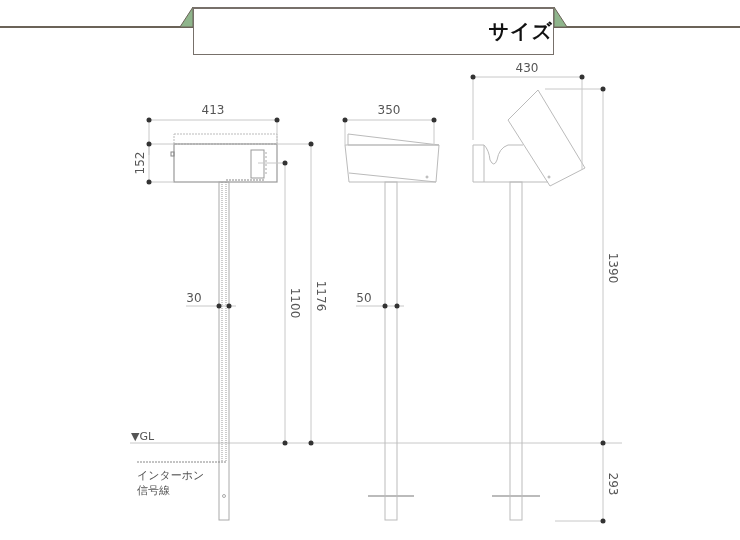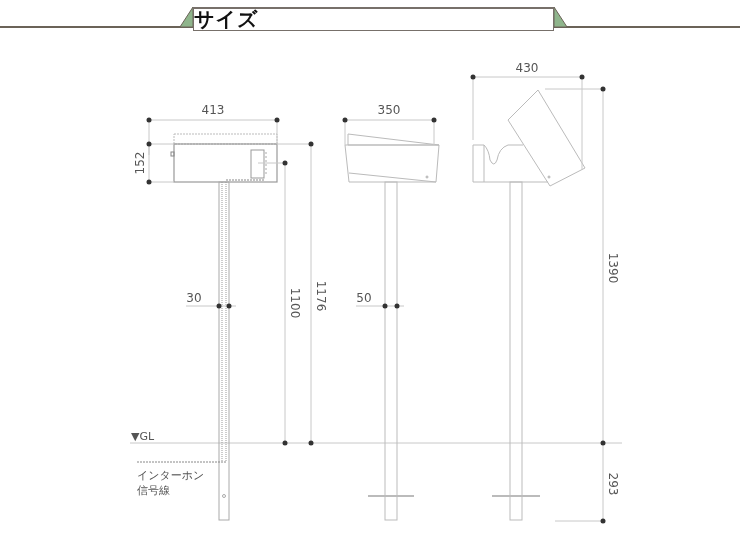--- a/index.html
+++ b/index.html
@@ -1,19 +1,19 @@
 <!DOCTYPE html>
 <html><head>
 <meta charset="utf-8">
 <style>
   html, body { margin: 0; padding: 0; background: #ffffff; }
   body { width: 740px; height: 540px; position: relative; overflow: hidden; font-family: "DejaVu Sans", sans-serif; }
   #header { position: absolute; left: 0; top: 0; width: 740px; height: 52px; }
   .header-line { position: absolute; top: 26px; height: 2px; background: #6b6358; }
-  .title-box { position: absolute; left: 193px; top: 7px; width: 361px; height: 24px; border: 1px solid #77706a; border-top: 2px solid #77706a; background: #fff; box-sizing: border-box; display: flex; align-items: center; justify-content: flex-start; }
+  .title-box { position: absolute; left: 193px; top: 7px; width: 361px; height: 48px; border: 1px solid #77706a; border-top: 2px solid #77706a; background: #fff; box-sizing: border-box; display: flex; align-items: center; justify-content: flex-end; }
   .title-text { font-size: 20px; font-weight: bold; color: #111; letter-spacing: 1px; font-family: "DejaVu Sans", sans-serif; }
   svg text { font-family: "DejaVu Sans", sans-serif; fill: #555; }
   #drawing { position: absolute; left: 0; top: 0; }
 </style>
 </head>
 <body>
 
 <div id="header">
   <div class="header-line" style="left:0; width:193px;"></div>
   <div class="header-line" style="left:554px; width:186px;"></div>

